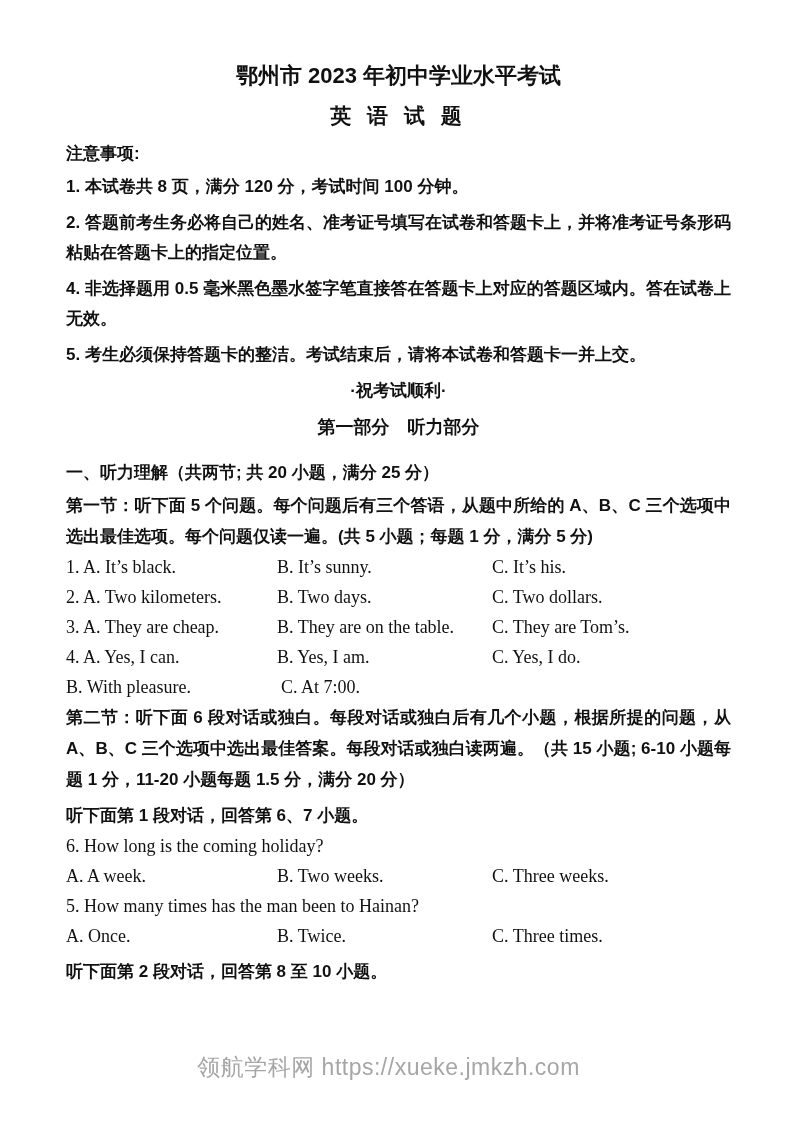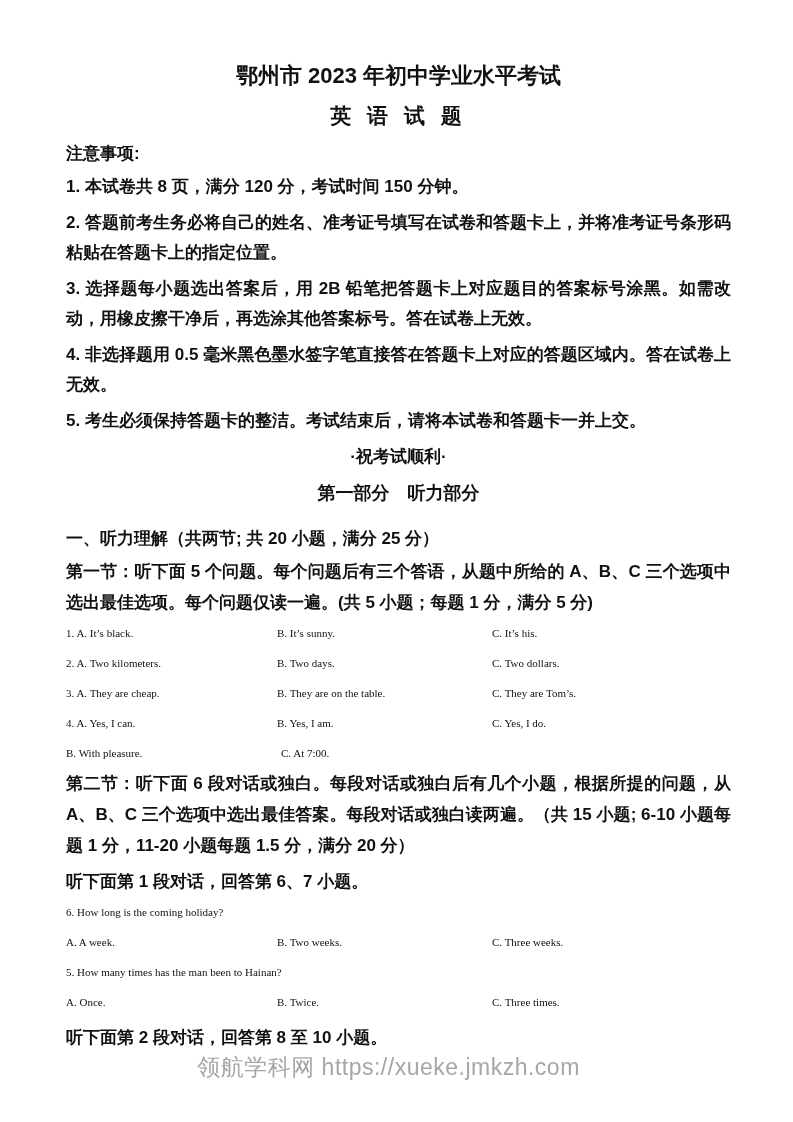--- a/index.html
+++ b/index.html
@@ -43,21 +43,21 @@
     font-size: 18px; font-weight: 700; line-height: 30px;
   }
   .section-heading {
     margin: 0; font-size: 17px; font-weight: 700; line-height: 30px;
   }
   .cn-inst { line-height: 31px; margin-top: 2px; }
   
   .en {
     font-family: "Liberation Serif", serif;
     font-weight: 400;
-    font-size: 11px; line-height: 30px;
+    font-size: 18px; line-height: 30px;
     margin: 0;
   }
   .opt-row { display: flex; }
   .opt-row .col-a { width: 211px; flex: 0 0 211px; }
   .opt-row .col-b { width: 215px; flex: 0 0 215px; }
   .opt-row .col-c { flex: 1 1 auto; }
   .stem { margin: 0; }
   .sec2-block { margin-top: 0; }
   
   .watermark {
@@ -74,23 +74,22 @@
 </style>
 </head>
 <body>
 
 <div class="page">
 
   <h1 class="doc-title">鄂州市 2023 年初中学业水平考试</h1>
   <h2 class="doc-subtitle">英 语 试 题</h2>
 
   <p class="cn notice-label">注意事项:</p>
-  <p class="cn">1. 本试卷共 8 页，满分 120 分，考试时间 150 分钟。</p>
+  <p class="cn">1. 本试卷共 8 页，满分 120 分，考试时间 100 分钟。</p>
   <p class="cn">2. 答题前考生务必将自己的姓名、准考证号填写在试卷和答题卡上，并将准考证号条形码粘贴在答题卡上的指定位置。</p>
-  <p class="cn">3. 选择题每小题选出答案后，用 2B 铅笔把答题卡上对应题目的答案标号涂黑。如需改动，用橡皮擦干净后，再选涂其他答案标号。答在试卷上无效。</p>
   <p class="cn">4. 非选择题用 0.5 毫米黑色墨水签字笔直接答在答题卡上对应的答题区域内。答在试卷上无效。</p>
   <p class="cn">5. 考生必须保持答题卡的整洁。考试结束后，请将本试卷和答题卡一并上交。</p>
 
   <p class="cn center">·祝考试顺利·</p>
 
   <h3 class="part-heading">第一部分　听力部分</h3>
   <h4 class="section-heading">一、听力理解（共两节; 共 20 小题，满分 25 分）</h4>
 
   <p class="cn cn-inst">第一节：听下面 5 个问题。每个问题后有三个答语，从题中所给的 A、B、C 三个选项中选出最佳选项。每个问题仅读一遍。(共 5 小题；每题 1 分，满分 5 分)</p>
 

